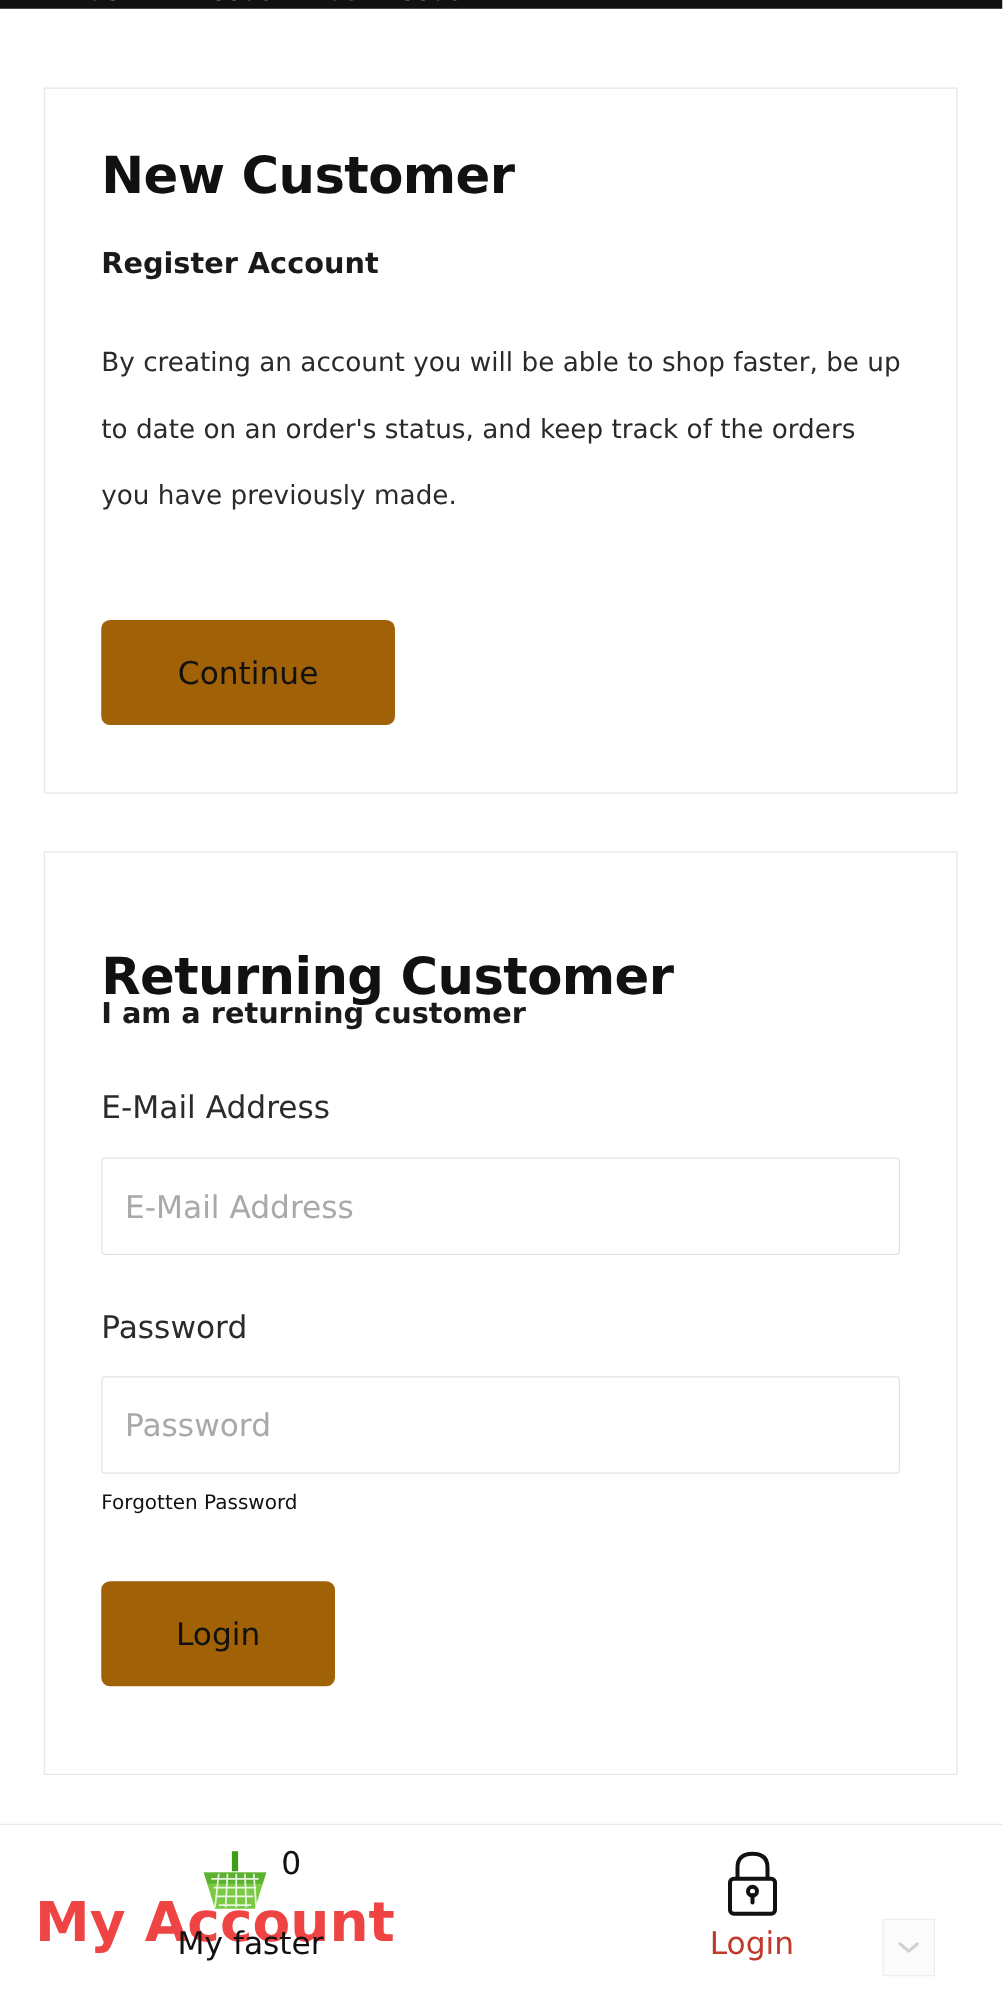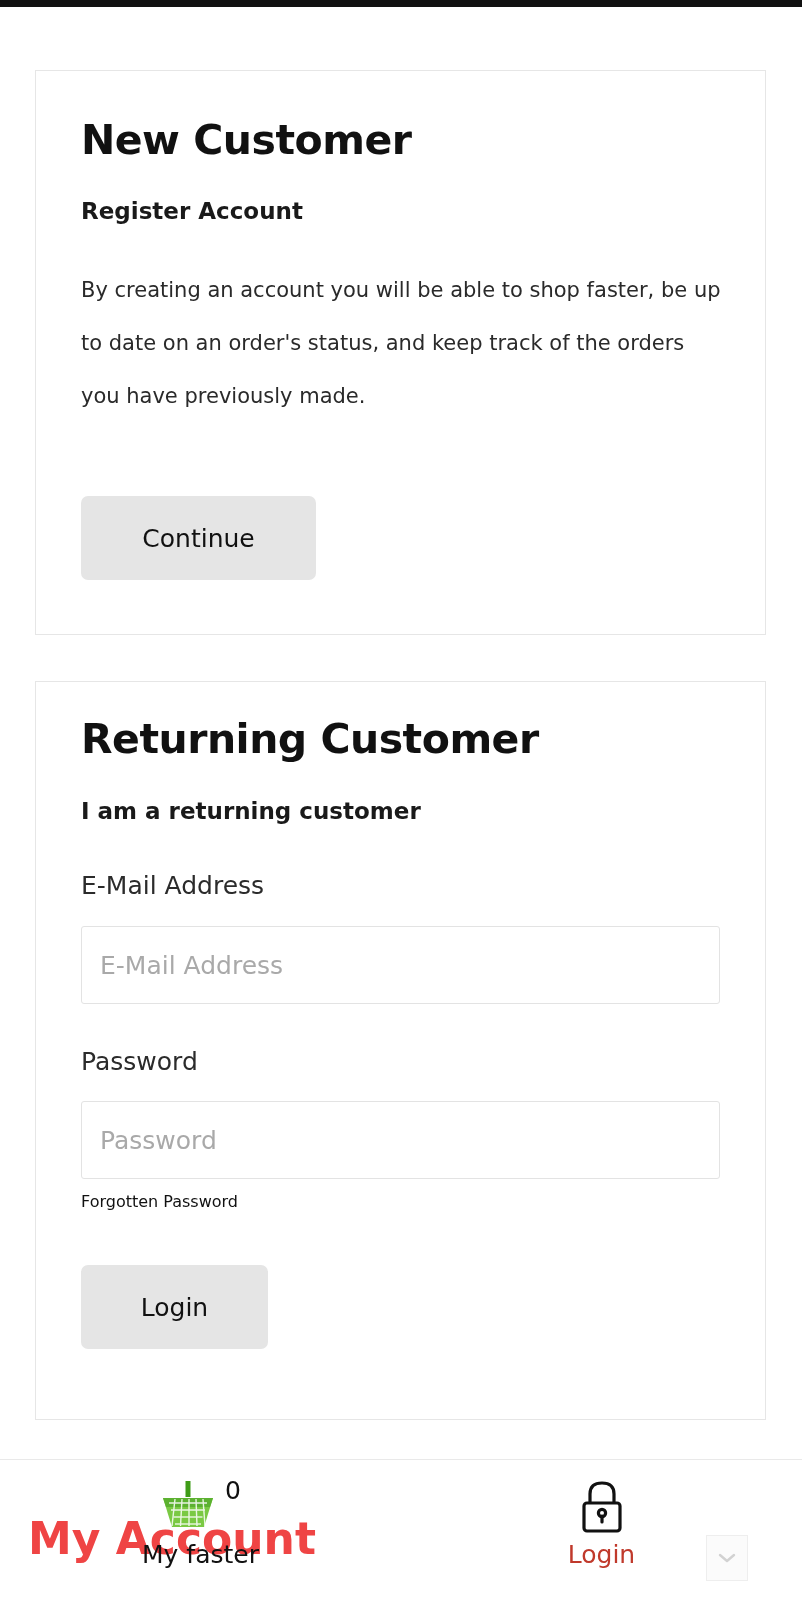--- a/index.html
+++ b/index.html
@@ -91,21 +91,21 @@
     padding: 0;
     font-size: 21px;
     line-height: 53px;
     color: #2a2a2a;
     font-weight: 400;
   }
 
   .btn {
     display: inline-block;
     box-sizing: border-box;
-    background: #e5e5e5;
+    background: #a16207;
     border: none;
     border-radius: 7px;
     color: #111111;
     font-family: "DejaVu Sans", sans-serif;
     font-size: 25px;
     text-align: center;
     cursor: pointer;
     padding: 0;
   }
 
@@ -136,21 +136,21 @@
     text-decoration: none;
   }
 
   
   #new-title      { position: absolute; left: 81px; top: 116px; text-align: center; }
   #new-sub        { position: absolute; left: 81px; top: 198px; }
   #new-body       { position: absolute; left: 81px; top: 264px; width: 640px; }
   #btn-continue   { position: absolute; left: 81px; top: 496px; width: 235px; height: 84px; }
 
   
-  #ret-title      { position: absolute; left: 81px; top: 715px; text-align: right; }
+  #ret-title      { position: absolute; left: 81px; top: 757px; text-align: right; }
   #ret-sub        { position: absolute; left: 81px; top: 798px; }
   #lbl-email      { position: absolute; left: 81px; top: 873px; }
   #inp-email      { position: absolute; left: 81px; top: 926px; }
   #lbl-password   { position: absolute; left: 81px; top: 1049px; }
   #inp-password   { position: absolute; left: 81px; top: 1101px; }
   #link-forgot    { position: absolute; left: 81px; top: 1192px; }
   #btn-login      { position: absolute; left: 81px; top: 1265px; width: 187px; height: 84px; }
 
   
   .nav-divider {

